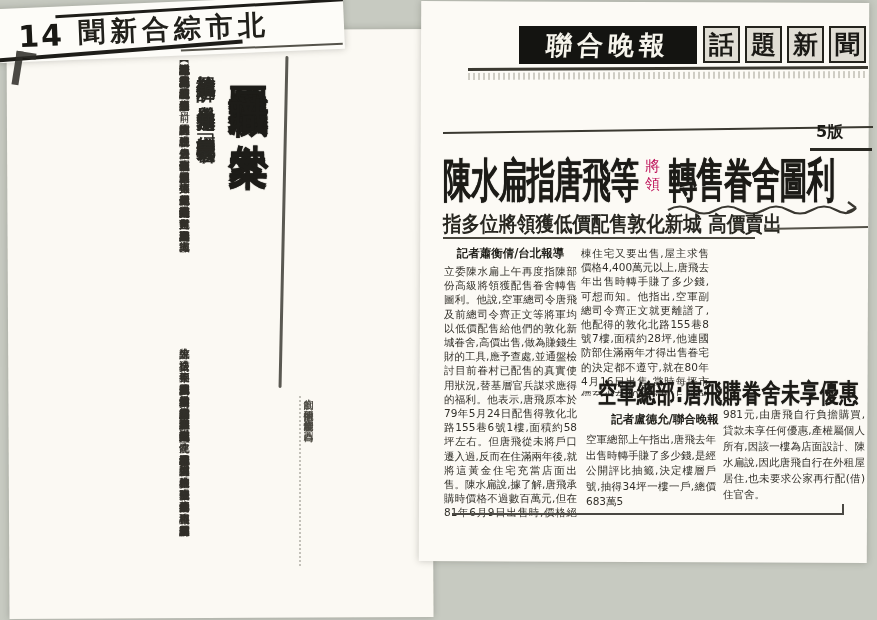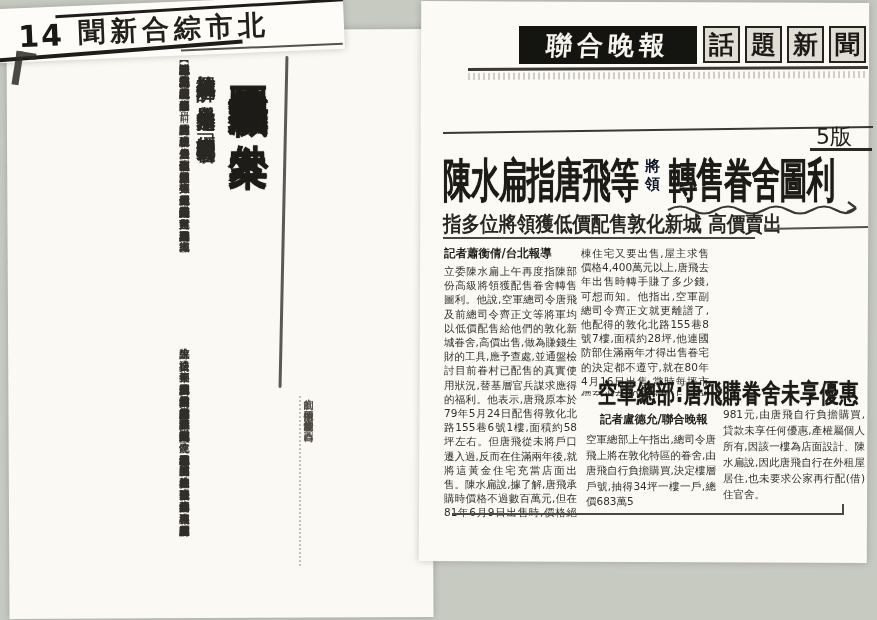--- a/index.html
+++ b/index.html
@@ -6,21 +6,21 @@
   html,body { background:#9a9c96; }
   body { font-family:"DejaVu Sans", sans-serif; }
   .scan { position:relative; width:877px; height:620px; overflow:hidden;
           background:#c6c9c0; }
   .abs { position:absolute; }
   .paper { background:#f9f7f1; box-shadow:0 0 7px rgba(40,40,30,.25); }
   .v { writing-mode:vertical-rl; text-orientation:upright; }
   .rule { background:#3c3a33; }
   .body-txt { font-size:10.5px; line-height:14.2px; text-align:justify;
               color:#34322c; overflow:hidden; word-break:break-all; }
-  .byline { font-weight:bold; font-size:11.5px; color:#23221d; text-align:left;
+  .byline { font-weight:bold; font-size:11.5px; color:#23221d; text-align:center;
             white-space:nowrap; }
   .big-head { font-weight:900; color:#1e1d19; white-space:nowrap;
               transform-origin:left top; letter-spacing:-1px;
               text-shadow:0 0 1px #1e1d19; }
   .boxchar { width:37px; height:37px; background:#dedbd2; border:2.5px solid #26251f;
              color:#1d1c18; font-size:25px; font-weight:800; display:flex;
              align-items:center; justify-content:center; }
   .noisy { filter:contrast(1.02); }
 </style>
 </head>
@@ -62,43 +62,43 @@
     <div class="boxchar">話</div>
     <div class="boxchar">題</div>
     <div class="boxchar">新</div>
     <div class="boxchar">聞</div>
   </div>
   <div class="abs rule" style="left:468px; top:67px; width:400px; height:2.5px; transform:rotate(-0.3deg);"></div>
   <div class="abs" style="left:468px; top:72px; width:400px; height:7px; opacity:.55; transform:rotate(-0.3deg);
               background:repeating-linear-gradient(90deg,#a8a69c 0 2px, transparent 2px 5px);"></div>
 
   <div class="abs rule" style="left:443px; top:129px; width:430px; height:2px; transform:rotate(-0.8deg);"></div>
-  <div class="abs" style="left:816px; top:122px; font-size:22px; font-weight:400; color:#1f1e1a;">5版</div>
+  <div class="abs" style="left:816px; top:122px; font-size:16px; font-weight:700; color:#1f1e1a;">5版</div>
   <div class="abs rule" style="left:810px; top:148px; width:62px; height:3px; background:#2c2b25;"></div>
 
   <div class="abs big-head" style="left:443px; top:150px; font-size:46px; transform:scaleX(0.62);">陳水扁指唐飛等</div>
-  <div class="abs" style="left:645px; top:157px; width:17px; font-size:15px; font-weight:700; line-height:18px; color:#0f172a; word-break:break-all;">將領</div>
+  <div class="abs" style="left:645px; top:157px; width:17px; font-size:15px; font-weight:400; line-height:18px; color:#be185d; word-break:break-all;">將領</div>
   <div class="abs big-head" style="left:669px; top:149px; font-size:47px; transform:scaleX(0.60);">轉售眷舍圖利</div>
   <svg class="abs" style="left:666px; top:200px;" width="202" height="18" viewBox="0 0 202 18">
     <path d="M2,10 Q14,3 26,10 T50,10 T74,10 T98,10 T122,10 T146,10 T170,10 T190,8" fill="none" stroke="#3a3832" stroke-width="2.2"></path>
     <path d="M190,8 L182,2 M190,8 L181,12" fill="none" stroke="#3a3832" stroke-width="2.2"></path>
   </svg>
 
   <div class="abs" style="left:443px; top:210px; font-size:21px; font-weight:700; color:#2a2923; white-space:nowrap; transform:scaleX(0.88); transform-origin:left top;">指多位將領獲低價配售敦化新城 高價賣出</div>
   <div class="abs rule" style="left:443px; top:237px; width:312px; height:2px; background:#4a483f;"></div>
   <div class="abs rule" style="left:764px; top:227px; width:104px; height:1.5px; transform:rotate(-1deg); background:#55534a;"></div>
 
   <div class="abs" style="left:444px; top:246px; width:133px; height:272px; overflow:hidden;">
     <div class="byline" style="margin-bottom:3px;">記者蕭衡倩/台北報導</div>
     <div class="body-txt">立委陳水扁上午再度指陳部份高級將領獲配售眷舍轉售圖利。他說,空軍總司令唐飛及前總司令齊正文等將軍均以低價配售給他們的敦化新城眷舍,高價出售,做為賺錢生財的工具,應予查處,並通盤檢討目前眷村已配售的真實使用狀況,替基層官兵謀求應得的福利。他表示,唐飛原本於79年5月24日配售得敦化北路155巷6號1樓,面積約58坪左右。但唐飛從未將戶口遷入過,反而在住滿兩年後,就將這黃金住宅充當店面出售。陳水扁說,據了解,唐飛承購時價格不過數百萬元,但在81年6月9日出售時,價格絕對在一千萬元以上。距今不到10個月,這</div>
   </div>
   <div class="abs body-txt" style="left:581px; top:246px; width:128px; height:150px;">棟住宅又要出售,屋主求售價格4,400萬元以上,唐飛去年出售時轉手賺了多少錢,可想而知。他指出,空軍副總司令齊正文就更離譜了,他配得的敦化北路155巷8號7樓,面積約28坪,他連國防部住滿兩年才得出售眷宅的決定都不遵守,就在80年4月16日出售,當時每坪市價至少在40萬元以上,他的戶口也從未遷</div>
 
   <div class="abs big-head" style="left:598px; top:376px; font-size:26px; transform:scaleX(0.72); letter-spacing:1px;">空軍總部:唐飛購眷舍未享優惠</div>
 
   <div class="abs byline" style="left:600px; top:412px; width:130px;">記者盧德允/聯合晚報</div>
-  <div class="abs body-txt" style="left:586px; top:432px; width:130px; height:86px; line-height:15.5px;">空軍總部上午指出,總司令唐飛上將在敦化特區的眷舍,由唐飛自行負擔購買,決定樓層戶號,抽得34坪一樓一戶,總價683萬5</div>
+  <div class="abs body-txt" style="left:586px; top:432px; width:130px; height:86px; line-height:15.5px;">空軍總部上午指出,唐飛去年出售時轉手賺了多少錢,是經公開評比抽籤,決定樓層戶號,抽得34坪一樓一戶,總價683萬5</div>
   <div class="abs body-txt" style="left:723px; top:406px; width:142px; height:110px; line-height:16px;">981元,由唐飛自行負擔購買,貸款未享任何優惠,產權屬個人所有,因該一樓為店面設計、陳水扁說,因此唐飛自行在外租屋居住,也未要求公家再行配(借)住官舍。</div>
 
   <div class="abs rule" style="left:452px; top:513px; width:392px; height:2px; background:#4b4944;"></div>
   <div class="abs rule" style="left:842px; top:504px; width:2px; height:11px; background:#4b4944;"></div>
 
 </div>
 
 </body></html>

